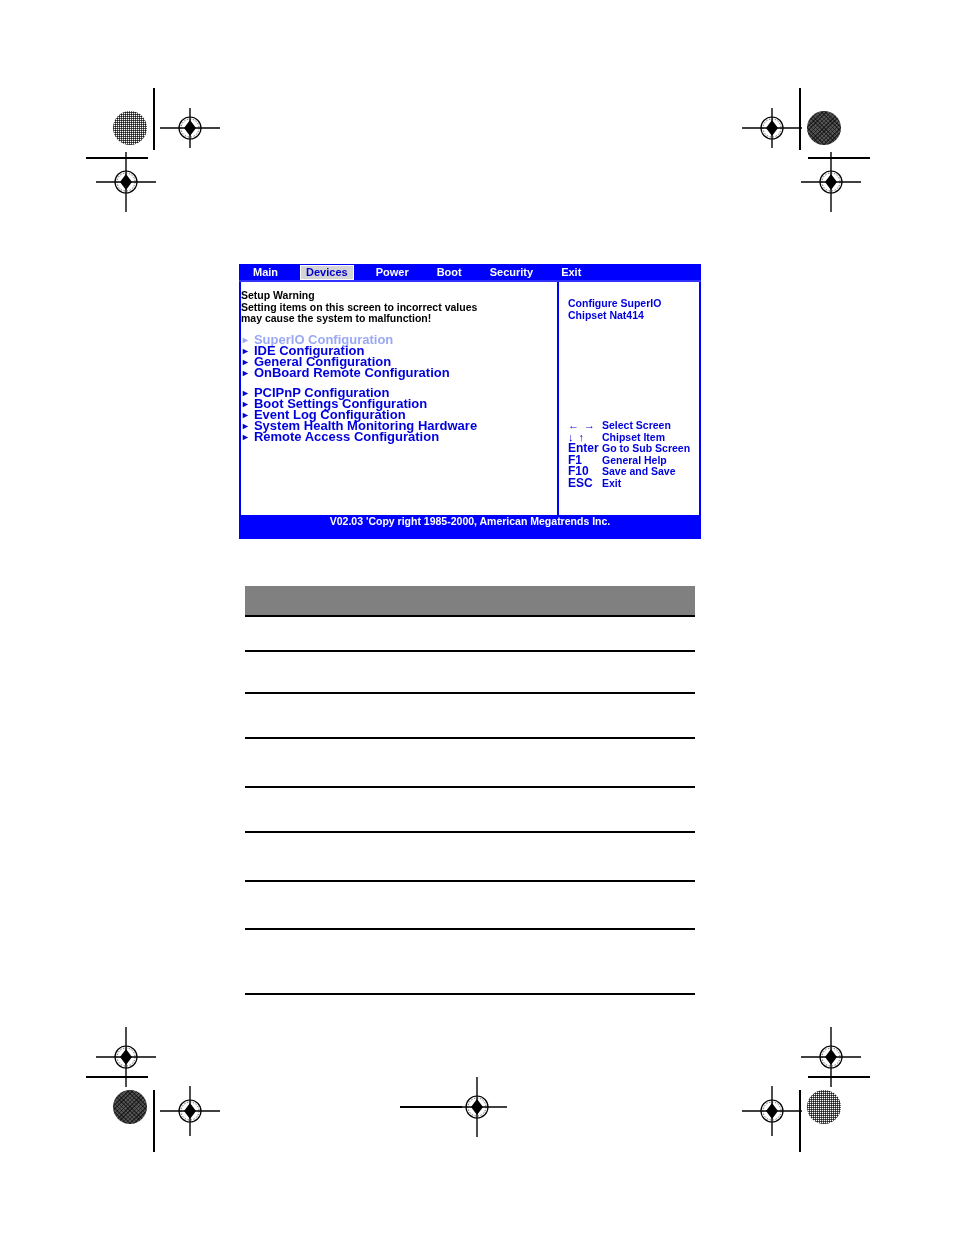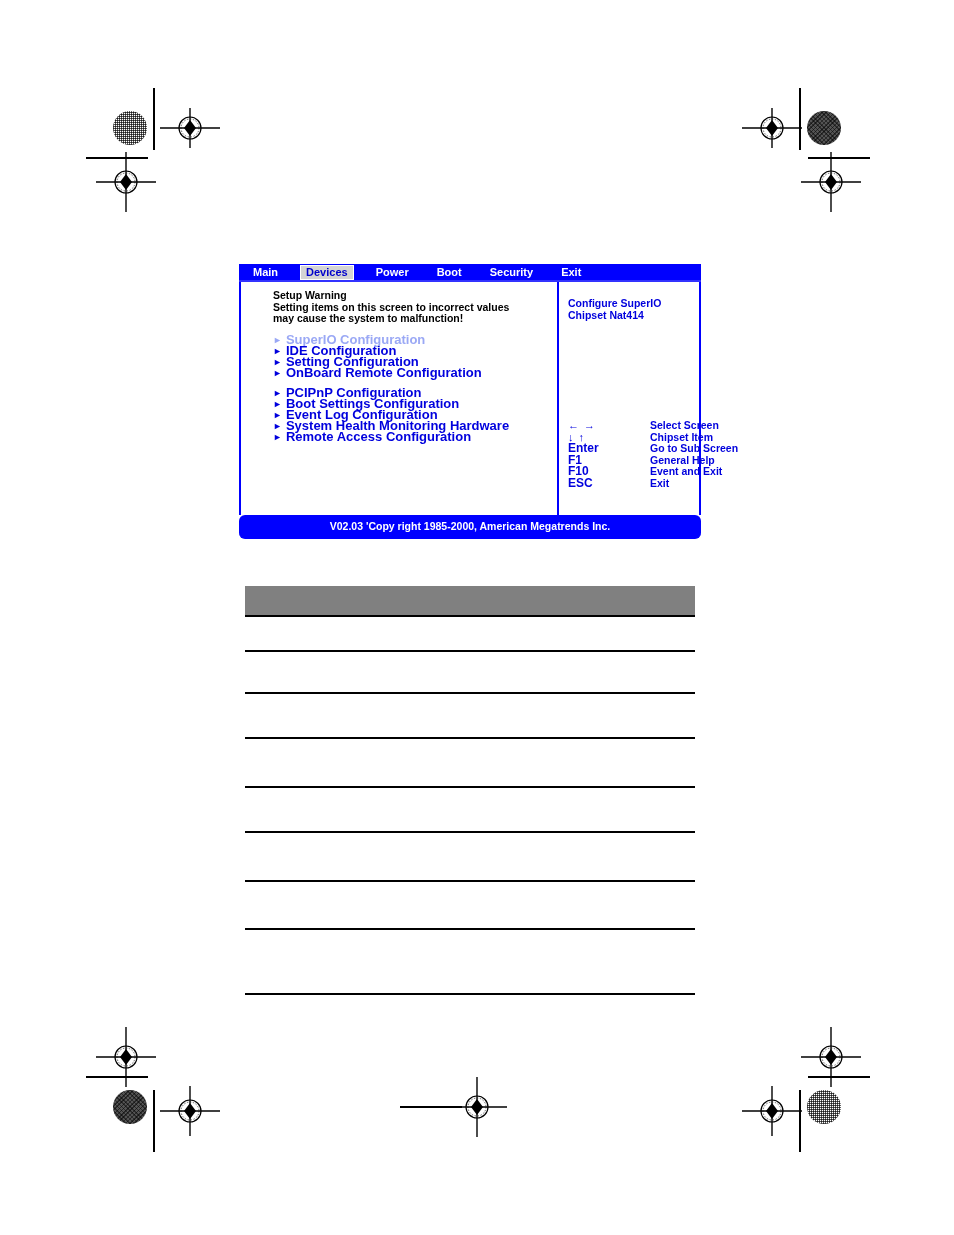--- a/index.html
+++ b/index.html
@@ -98,21 +98,21 @@
     position: relative;
     height: 233px;
     background: #ffffff;
     border-left: 2px solid #0000ff;
     border-right: 2px solid #0000ff;
     box-sizing: border-box;
     display: flex;
   }
   #bios-left {
     width: 316px;
-    padding: 8px 0 0 32px;
+    padding: 8px 0 0 0;
     box-sizing: border-box;
   }
   #bios-divider {
     width: 2px;
     background: #0000ff;
     flex: none;
   }
   #bios-right {
     flex: 1;
     padding: 16px 0 0 9px;
@@ -185,35 +185,32 @@
   .key-keys.arrows {
     display: flex;
     gap: 5px;
     font-size: 11px;
   }
   .key-desc {
     color: #0000dd;
     font-size: 10.5px;
     font-weight: bold;
     line-height: 11px;
-    margin-left: 48px;
   }
 
   #bios-footer {
     height: 24px;
     background: #0000ff;
     color: #ffffff;
     font-size: 10.5px;
     font-weight: bold;
     display: flex;
-    align-items: center;
     justify-content: center;
     border-bottom: 2px solid #0000ff;
     box-sizing: border-box;
-    border-radius: 6px;
   }
 
   
   #doc-table {
     position: absolute;
     left: 245px;
     top: 586px;
     width: 450px;
   }
   #table-header {
@@ -360,21 +357,21 @@
         <div class="opt-row dim">
           <span class="opt-arrow">►</span>
           <span class="opt-label">SuperIO Configuration</span>
         </div>
         <div class="opt-row">
           <span class="opt-arrow">►</span>
           <span class="opt-label">IDE Configuration</span>
         </div>
         <div class="opt-row">
           <span class="opt-arrow">►</span>
-          <span class="opt-label">Setting Configuration</span>
+          <span class="opt-label">General Configuration</span>
         </div>
         <div class="opt-row">
           <span class="opt-arrow">►</span>
           <span class="opt-label">OnBoard Remote Configuration</span>
         </div>
       </div>
 
       <div class="opt-gap"></div>
 
       <div>
@@ -425,21 +422,21 @@
         <div class="key-row">
           <span class="key-keys">Enter</span>
           <span class="key-desc">Go to Sub Screen</span>
         </div>
         <div class="key-row">
           <span class="key-keys">F1</span>
           <span class="key-desc">General Help</span>
         </div>
         <div class="key-row">
           <span class="key-keys">F10</span>
-          <span class="key-desc">Event and Exit</span>
+          <span class="key-desc">Save and Save</span>
         </div>
         <div class="key-row">
           <span class="key-keys">ESC</span>
           <span class="key-desc">Exit</span>
         </div>
       </div>
     </div>
   </div>
 
   <div id="bios-footer">

